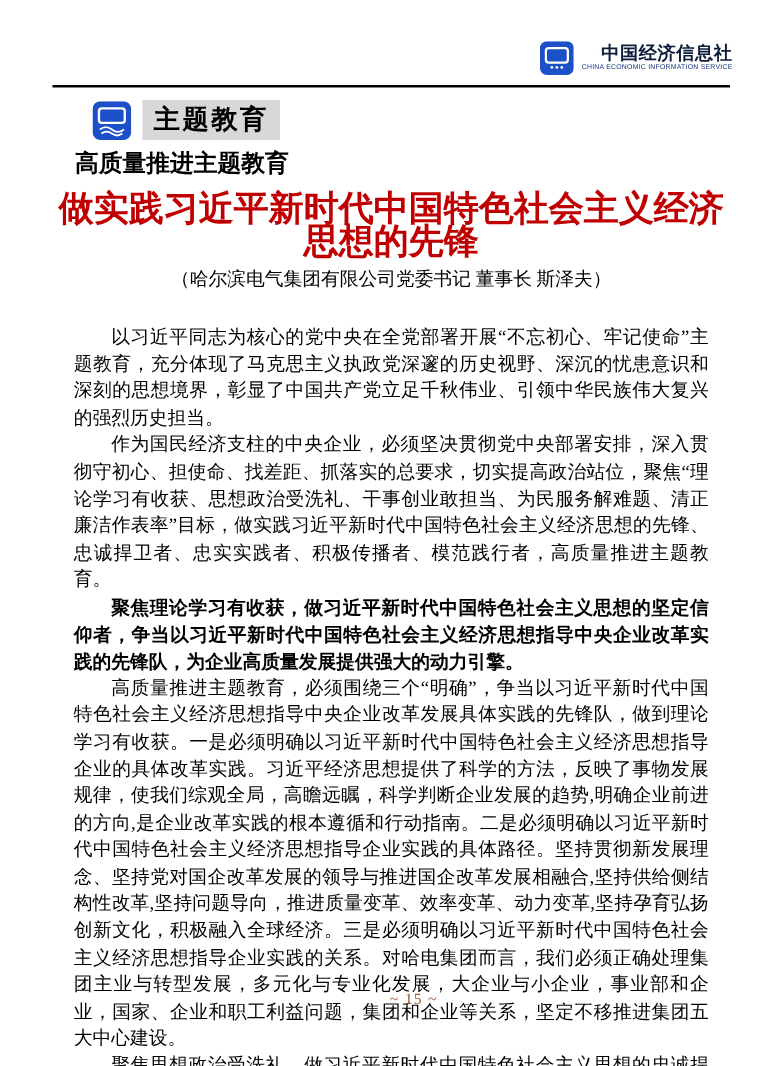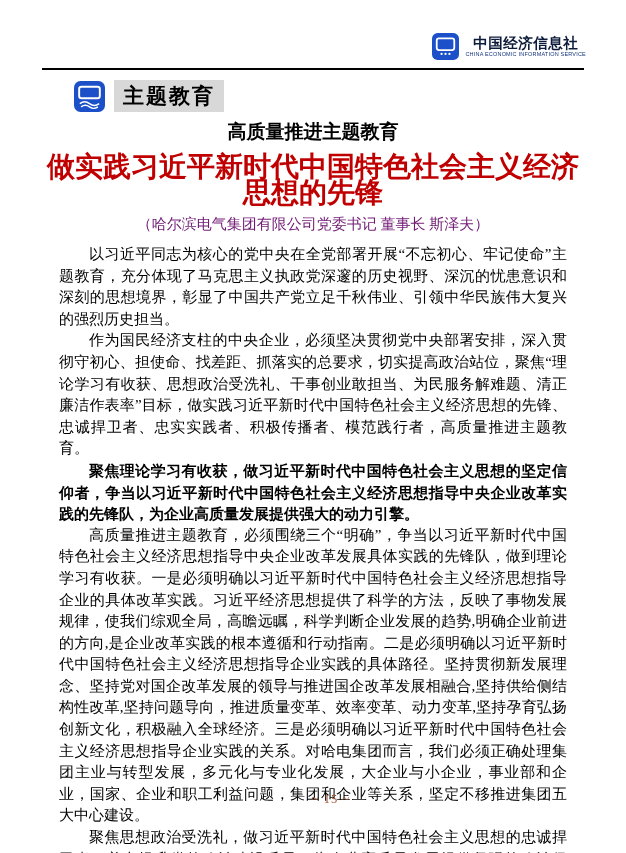--- a/index.html
+++ b/index.html
@@ -12,54 +12,54 @@
   .page{
     position:relative;
     width:626px;height:853px;
     background:#fff;
     color:#000;
     font-family:"Liberation Serif","DejaVu Serif",serif;
     overflow:hidden;
   }
   
   .header{position:absolute;top:33px;right:40px;display:flex;align-items:center;gap:6px;}
-  .logo-text-block{display:flex;flex-direction:column;align-items:center;}
+  .logo-text-block{display:flex;flex-direction:column;align-items:flex-end;}
   .logo-title{
     font-family:"Liberation Sans","DejaVu Sans",sans-serif;
     font-weight:bold;font-size:14.5px;line-height:16px;color:#0c1b3a;letter-spacing:.5px;
   }
   .logo-subtitle{
     font-size:5.5px;line-height:7px;color:#15357d;letter-spacing:.2px;white-space:nowrap;
     font-family:"Liberation Sans","DejaVu Sans",sans-serif;
   }
   .header-rule{position:absolute;top:68px;left:42px;right:42px;height:2px;background:#000;}
   
   .badge-row{position:absolute;top:80px;left:74px;display:flex;align-items:flex-end;gap:9px;}
   .badge-label{
     background:var(--badge-bg);
     font-family:"Liberation Sans","DejaVu Sans",sans-serif;
     font-weight:bold;font-size:21px;line-height:26px;
     padding:3px 9px;letter-spacing:2px;color:#000;
   }
   
   .content{padding-top:120px;}
   .article-title{
-    margin:0 60px 10px;text-align:center;
+    margin:0 60px 10px;text-align:left;
     font-family:"Liberation Sans","DejaVu Sans",sans-serif;
     font-weight:bold;font-size:19px;line-height:24px;color:#000;
   }
   .article-subtitle{
     margin:0 40px 9px;text-align:center;
     font-family:"Liberation Sans","DejaVu Sans",sans-serif;
     font-weight:bold;font-size:28px;line-height:26px;
     color:var(--subtitle-red);
   }
   .article-byline{
-    margin:0 60px 10px;text-align:center;
-    font-size:15px;line-height:19px;color:#701a75;
+    margin:0 60px 26px;text-align:center;
+    font-size:15px;line-height:19px;color:#000000;
   }
   .article-body{margin:0 59px;font-size:15px;line-height:21.6px;text-align:justify;}
   .para{margin:0;text-indent:2em;}
   .para.bold{
     font-family:"Liberation Sans","DejaVu Sans",sans-serif;
     font-weight:bold;
   }
   
   .footer{
     position:absolute;bottom:46px;left:0;right:0;text-align:center;

